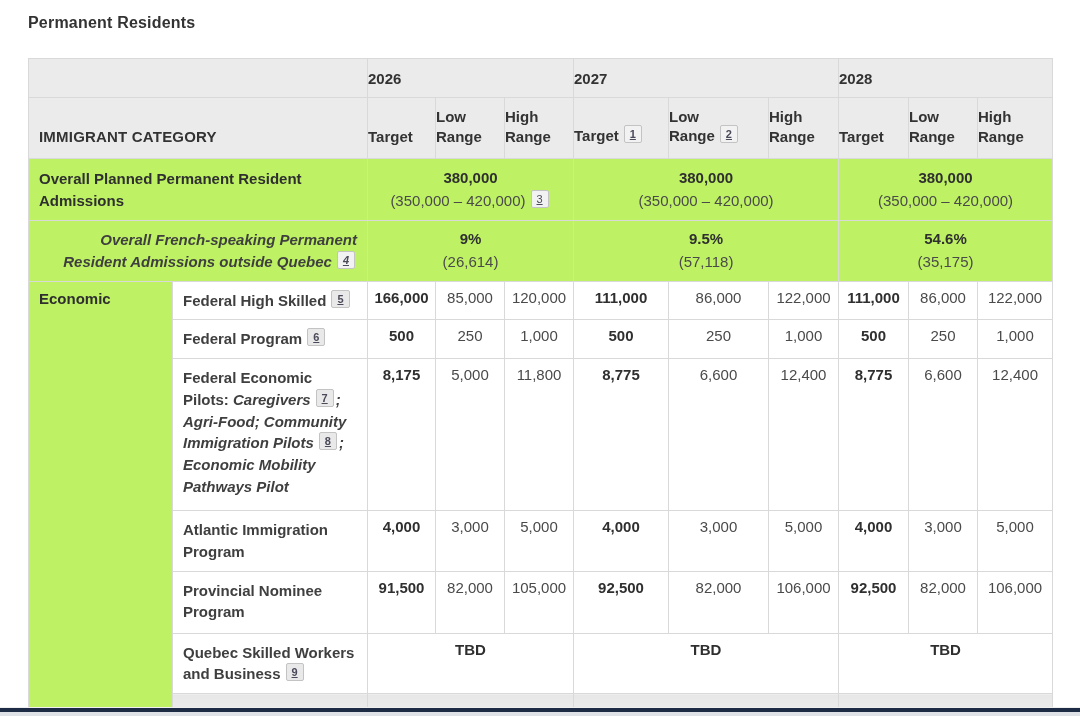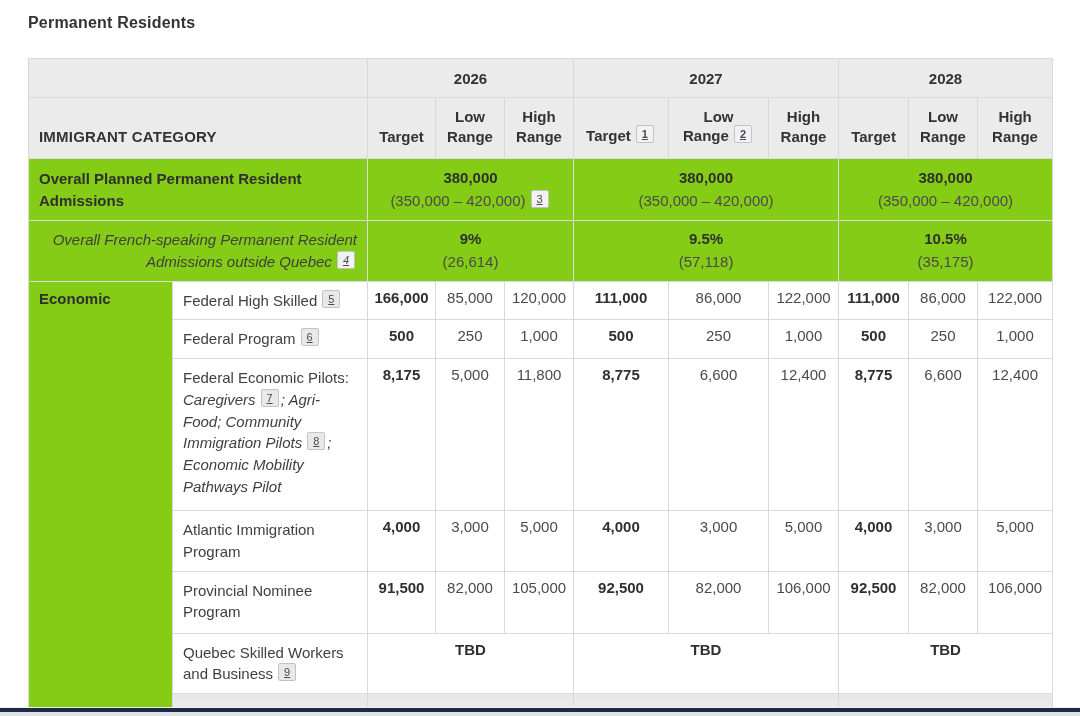--- a/index.html
+++ b/index.html
@@ -10,40 +10,40 @@
   .page-title { position: absolute; left: 28px; top: 14px; font-size: 16px;
     font-weight: 700; color: #333; letter-spacing: 0.2px; }
 
   table.levels { position: absolute; left: 28px; top: 58px; width: 1024px;
     border-collapse: collapse; table-layout: fixed; font-size: 15px; color: #3f3f3f; }
   .levels th, .levels td { border: 1px solid #d9d9d9; overflow: hidden; }
 
   
   .r-years { height: 39px; }
   .r-cols  { height: 61px; }
-  .hdr { background: #ebebeb; font-weight: 700; color: #333; text-align: center; }
+  .hdr { background: #ebebeb; font-weight: 700; color: #333; text-align: left; }
   .r-years .hdr { vertical-align: middle; font-size: 15px; }
   .r-cols .hdr { vertical-align: bottom; padding-bottom: 12px; line-height: 1.3; }
   .cat-hdr { text-align: left; padding-left: 10px; font-size: 15px; letter-spacing: 0.2px; }
 
   
   .r-overall { height: 62px; }
   .r-french  { height: 58px; }
   .r-fhs { height: 34px; }
   .r-fb  { height: 36px; }
   .r-fep { height: 152px; }
   .r-aip { height: 60px; }
   .r-pnp { height: 62px; }
   .r-qc  { height: 58px; }
   .r-total { height: 36px; }
 
-  .gray { background: #84cc16; }
+  .gray { background: #bef264; }
   .graylite { background: linear-gradient(#e7e7e7, #f2f2f2); }
 
-  .lbl { text-align: left; vertical-align: top; padding: 8px 10px; line-height: 1.45; color: #3f3f3f; font-weight: 400; }
+  .lbl { text-align: left; vertical-align: top; padding: 8px 10px; line-height: 1.45; color: #3f3f3f; font-weight: 700; }
   .lbl-bold { font-weight: 700; color: #2f2f2f; vertical-align: middle; }
   .lbl-italic { font-style: italic; text-align: right; vertical-align: middle; }
   .group-lbl { font-weight: 700; color: #2f2f2f; text-align: left; vertical-align: top; padding: 8px 10px; }
 
   .val { text-align: center; vertical-align: top; padding: 7px 3px; color: #4a4a4a; }
   .val.vmid { vertical-align: middle; padding: 4px 3px; line-height: 1.5; }
   .bold { font-weight: 700; color: #2f2f2f; }
   .range-line { font-weight: 400; color: #4a4a4a; }
 
   .fn { display: inline-block; font-size: 11px; line-height: 1; padding: 3px 5px 2px;
@@ -106,21 +106,21 @@
       <td class="gray lbl lbl-bold" colspan="2">Overall Planned Permanent Resident Admissions</td>
       <td class="gray val vmid" colspan="3"><span class="bold">380,000</span><br><span class="range-line">(350,000 – 420,000)</span><span class="fn">3</span></td>
       <td class="gray val vmid" colspan="3"><span class="bold">380,000</span><br><span class="range-line">(350,000 – 420,000)</span></td>
       <td class="gray val vmid" colspan="3"><span class="bold">380,000</span><br><span class="range-line">(350,000 – 420,000)</span></td>
     </tr>
 
     <tr class="r-french">
       <td class="gray lbl lbl-italic" colspan="2"><span>Overall French-speaking Permanent Resident Admissions outside Quebec</span><span class="fn">4</span></td>
       <td class="gray val vmid" colspan="3"><span class="bold">9%</span><br><span class="range-line">(26,614)</span></td>
       <td class="gray val vmid" colspan="3"><span class="bold">9.5%</span><br><span class="range-line">(57,118)</span></td>
-      <td class="gray val vmid" colspan="3"><span class="bold">10.5%</span><br><span class="range-line">(35,175)</span></td>
+      <td class="gray val vmid" colspan="3"><span class="bold">54.6%</span><br><span class="range-line">(35,175)</span></td>
     </tr>
 
     <tr class="r-fhs">
       <td class="gray group-lbl" rowspan="7">Economic</td>
       <td class="lbl"><span>Federal High Skilled</span><span class="fn">5</span></td>
       <td class="val bold">166,000</td>
       <td class="val">85,000</td>
       <td class="val">120,000</td>
       <td class="val bold">111,000</td>
       <td class="val">86,000</td>

